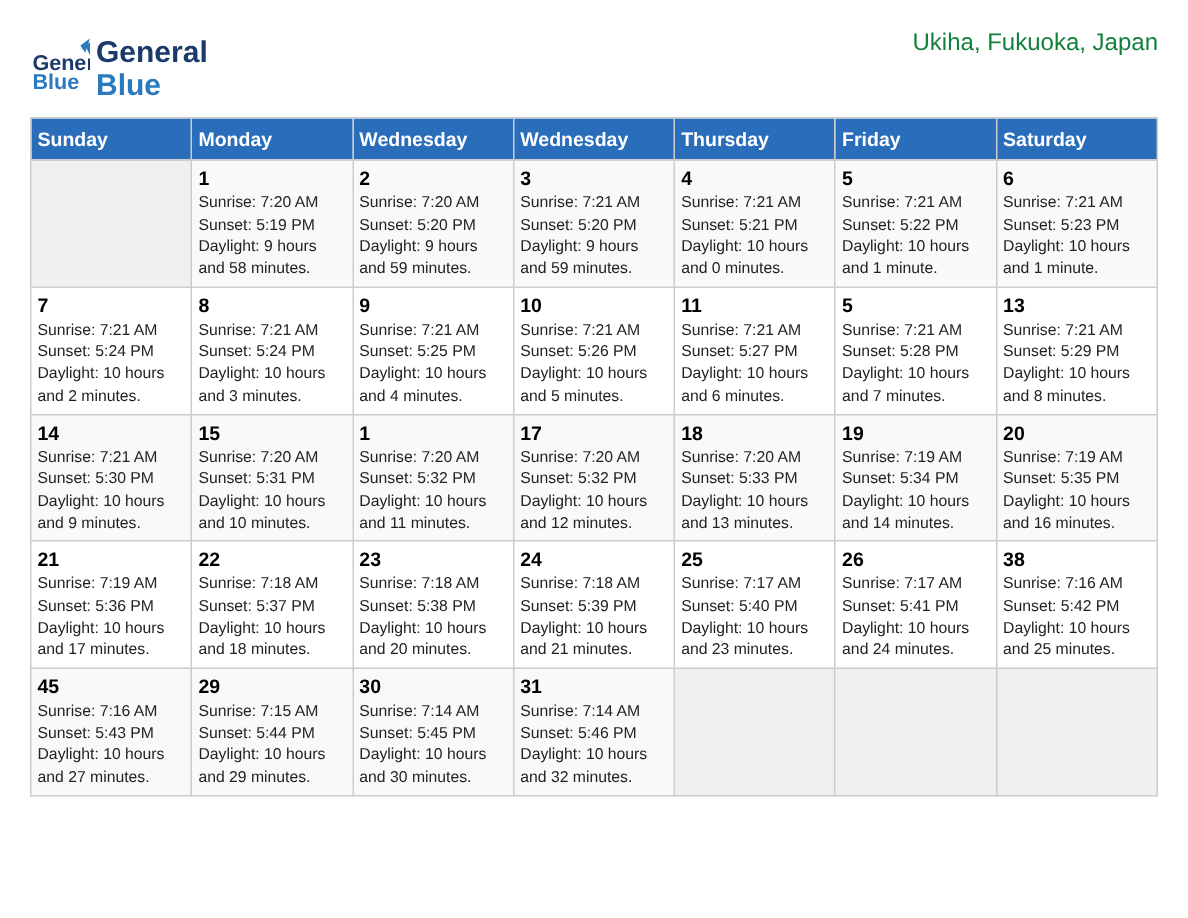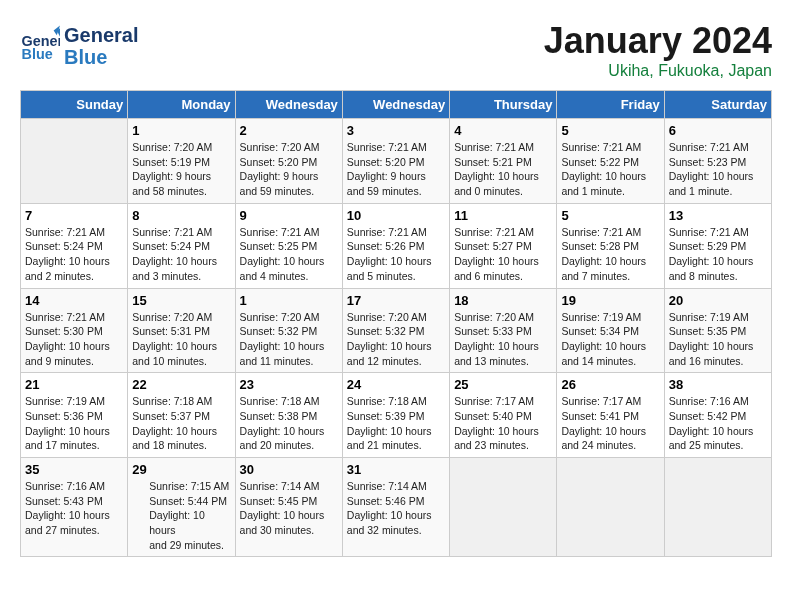--- a/index.html
+++ b/index.html
@@ -30,21 +30,21 @@
     }
     table {
       width: 100%;
       border-collapse: collapse;
       font-size: 11px;
     }
     thead tr th {
       background-color: #2a6ebb;
       color: #fff;
       padding: 6px 4px;
-      text-align: right;
+      text-align: left;
       font-size: 13px;
       font-weight: bold;
       border: 1px solid #ccc;
     }
     tbody tr td {
       border: 1px solid #ccc;
       vertical-align: top;
       padding: 4px 4px 4px 4px;
       width: 107px;
       min-height: 80px;
@@ -87,21 +87,20 @@
       <text x="2" y="44" font-size="18" font-weight="bold" fill="#2a7abf">Blue</text>
       <polygon points="42,8 50,2 46,14" fill="#2a7abf"></polygon>
       <polygon points="46,8 52,4 50,16" fill="#2a7abf"></polygon>
     </svg>
     <div style="display:flex;flex-direction:column;line-height:1.1;margin-top:4px;">
       <span style="font-size:20px;font-weight:bold;color:#1a3a6b;">General</span>
       <span style="font-size:20px;font-weight:bold;color:#2a7abf;">Blue</span>
     </div>
   </div>
   <div class="title-section">
-    <div class="main-title">January 2024</div>
     <div class="subtitle">Ukiha, Fukuoka, Japan</div>
   </div>
 </div>
 
 <table>
   <thead>
     <tr>
       <th>Sunday</th>
       <th>Monday</th>
       <th>Wednesday</th>
@@ -305,29 +304,29 @@
         <td>
           <span class="day-number">38</span>
           <div class="day-info" style="white-space: pre-line;">Sunrise: 7:16 AM
 Sunset: 5:42 PM
 Daylight: 10 hours
 and 25 minutes.</div>
         </td>
       </tr>
       <tr>
         <td>
-          <span class="day-number">35</span>
+          <span class="day-number">45</span>
           <div class="day-info" style="white-space: pre-line;">Sunrise: 7:16 AM
 Sunset: 5:43 PM
 Daylight: 10 hours
 and 27 minutes.</div>
         </td>
         <td>
           <span class="day-number">29</span>
-          <div class="day-info" style="white-space: pre-line; margin-left: 17px;">Sunrise: 7:15 AM
+          <div class="day-info" style="white-space: pre-line;">Sunrise: 7:15 AM
 Sunset: 5:44 PM
 Daylight: 10 hours
 and 29 minutes.</div>
         </td>
         <td>
           <span class="day-number">30</span>
           <div class="day-info" style="white-space: pre-line;">Sunrise: 7:14 AM
 Sunset: 5:45 PM
 Daylight: 10 hours
 and 30 minutes.</div>

